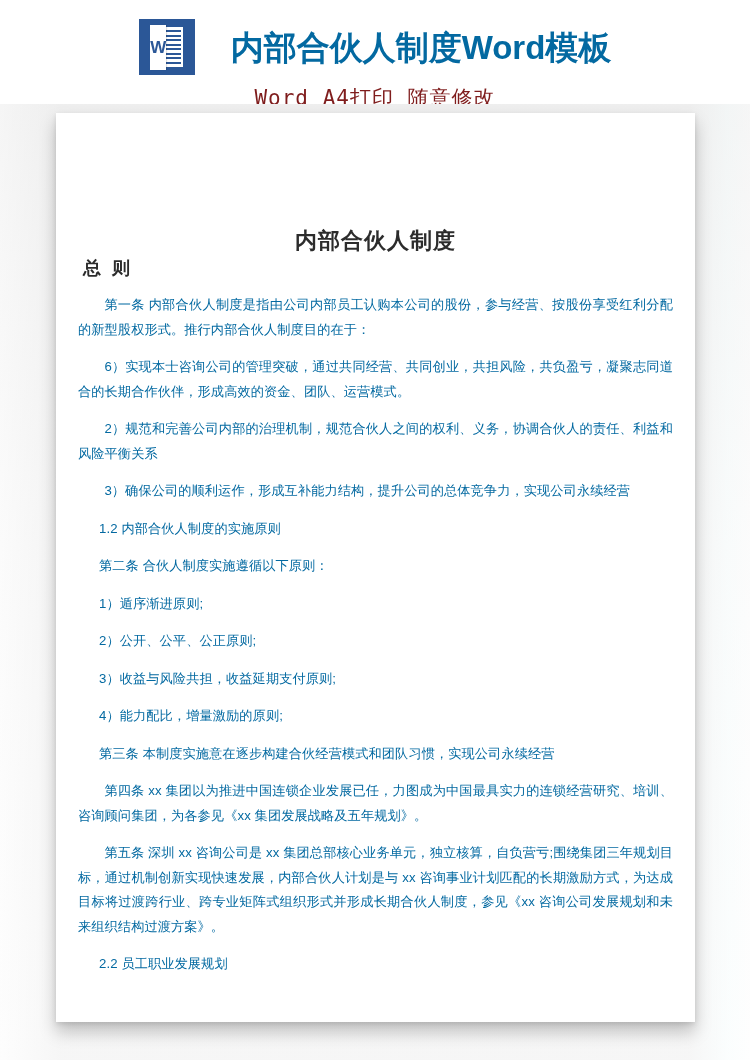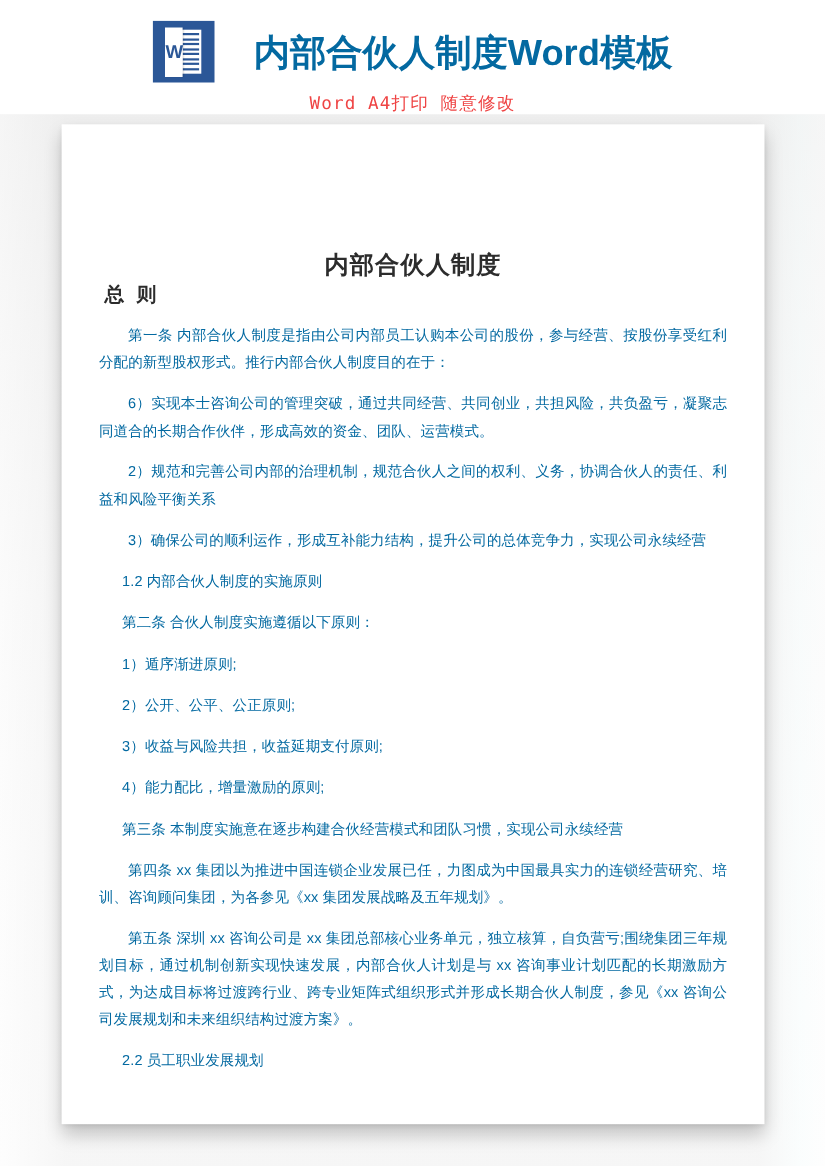--- a/index.html
+++ b/index.html
@@ -91,22 +91,22 @@
     font-weight: bold;
     color: #0369a1;
     line-height: 1;
     white-space: nowrap;
     letter-spacing: 0px;
   }
 
   #header-subtitle {
     margin-top: 9px;
     font-family: "DejaVu Sans Mono", "Liberation Mono", monospace;
-    font-size: 16px;
-    color: #ef4444;
+    font-size: 21px;
+    color: #7f1d1d;
     letter-spacing: 1px;
     white-space: nowrap;
   }
 
   
   #backdrop {
     position: absolute;
     top: 104px; left: 0;
     width: 750px;
     height: 956px;
@@ -127,21 +127,21 @@
     left: 56px;
     top: 113px;
     width: 639px;
     height: 909px;
     background: #ffffff;
     box-shadow: 0 10px 16px rgba(0,0,0,0.22), 0 2px 5px rgba(0,0,0,0.10);
     overflow: hidden;
   }
 
   #doc-inner {
-    padding: 0 34px;
+    padding: 0 22px;
   }
 
   #doc-title {
     text-align: center;
     font-size: 22px;
     font-weight: bold;
     color: #2c2c2c;
     margin-top: 113px;
     letter-spacing: 1px;
   }

